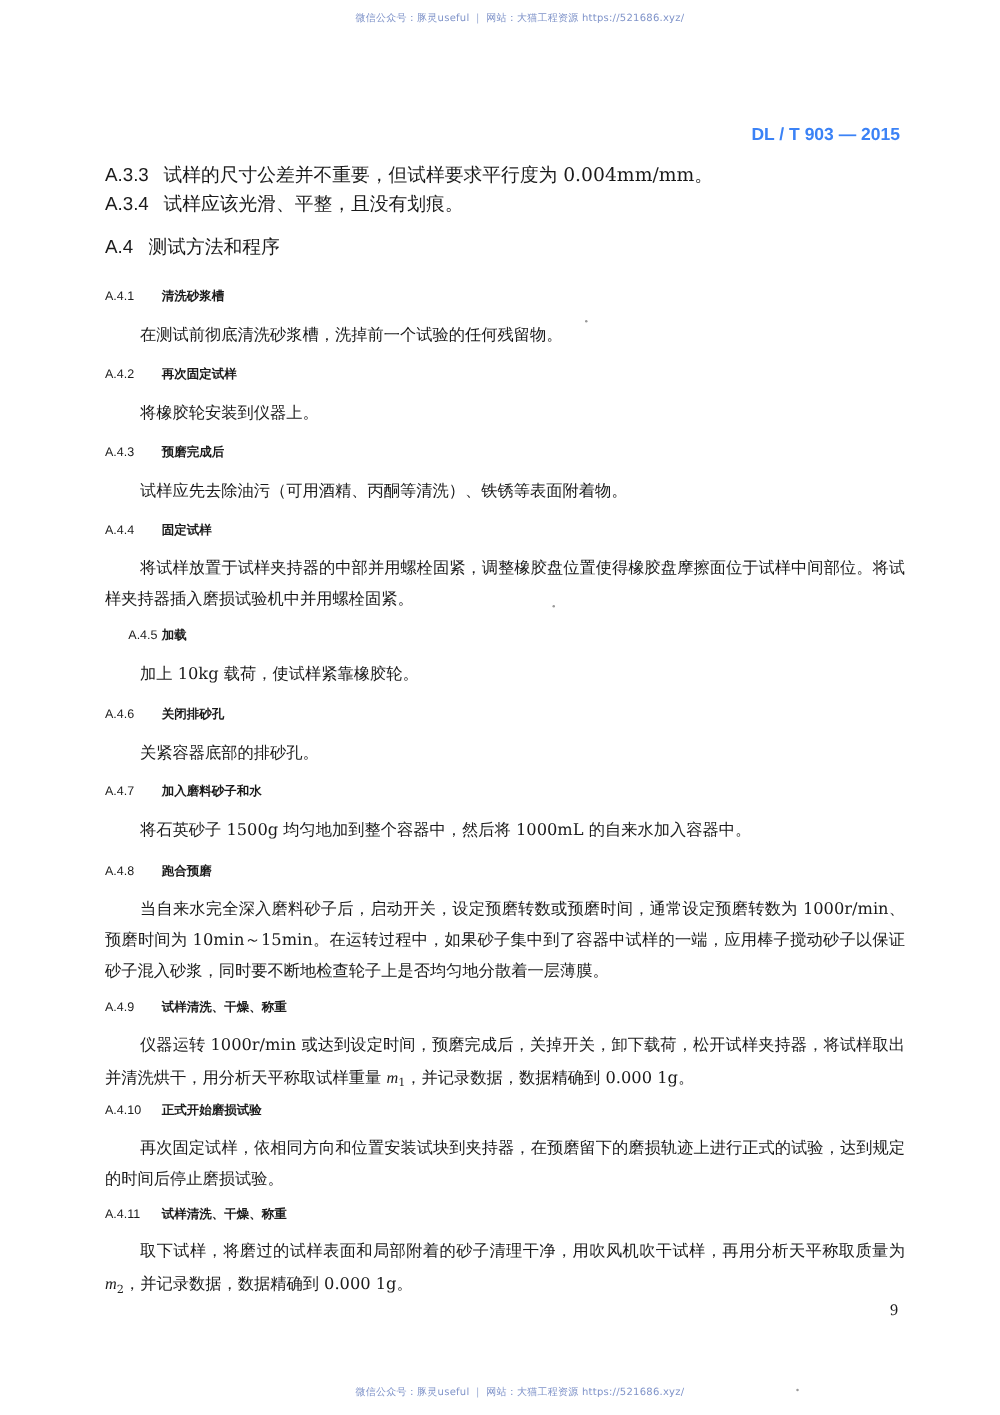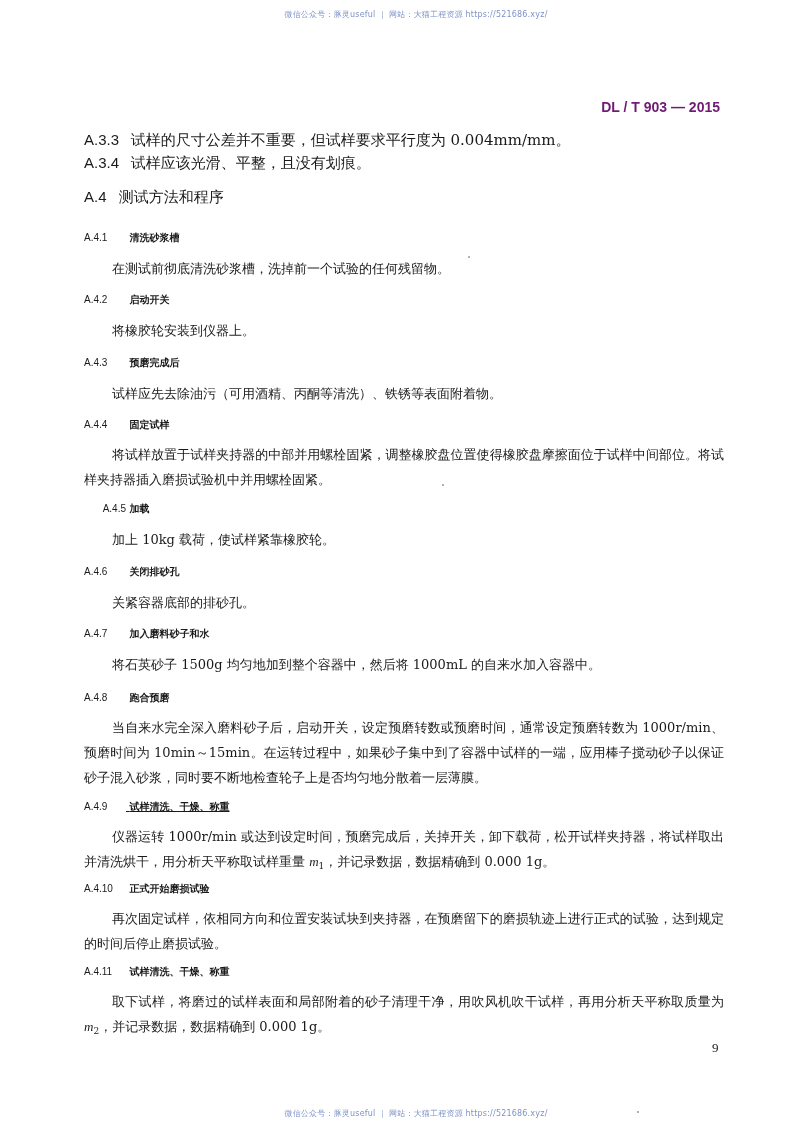--- a/index.html
+++ b/index.html
@@ -28,21 +28,21 @@
     }
     .watermark.top { top: 9px; }
     .watermark.bottom { top: 1108px; }
     .std-code {
       position: absolute;
       right: 80px;
       top: 99px;
       font-family: "Liberation Sans", sans-serif;
       font-weight: bold;
       font-size: 14px;
-      color: #701a75;
+      color: #3b82f6;
       text-align: right;
     }
     .item {
       position: absolute;
       left: 84px;
       font-size: 15px;
       line-height: 20px;
       white-space: nowrap;
     }
     .item .num {
@@ -115,21 +115,21 @@
 </div>
 
 <div class="heading" style="top:228px;">
   <span class="num">A.4.1</span>
   <span class="title">清洗砂浆槽</span>
 </div>
 <div class="para" style="top:256px;">在测试前彻底清洗砂浆槽，洗掉前一个试验的任何残留物。</div>
 
 <div class="heading" style="top:290px;">
   <span class="num">A.4.2</span>
-  <span class="title">启动开关</span>
+  <span class="title">再次固定试样</span>
 </div>
 <div class="para" style="top:318px;">将橡胶轮安装到仪器上。</div>
 
 <div class="heading" style="top:353px;">
   <span class="num">A.4.3</span>
   <span class="title">预磨完成后</span>
 </div>
 <div class="para" style="top:381px;">试样应先去除油污（可用酒精、丙酮等清洗）、铁锈等表面附着物。</div>
 
 <div class="heading" style="top:415px;">
@@ -155,21 +155,21 @@
   <span class="title">加入磨料砂子和水</span>
 </div>
 <div class="para" style="top:652px;">将石英砂子 1500g 均匀地加到整个容器中，然后将 1000mL 的自来水加入容器中。</div>
 
 <div class="heading" style="top:688px;">
   <span class="num">A.4.8</span>
   <span class="title">跑合预磨</span>
 </div>
 <div class="para" style="top:715px;">当自来水完全深入磨料砂子后，启动开关，设定预磨转数或预磨时间，通常设定预磨转数为 1000r/min、预磨时间为 10min～15min。在运转过程中，如果砂子集中到了容器中试样的一端，应用棒子搅动砂子以保证砂子混入砂浆，同时要不断地检查轮子上是否均匀地分散着一层薄膜。</div>
 
-<div class="heading" style="top:797px;text-decoration:underline;">
+<div class="heading" style="top:797px;">
   <span class="num">A.4.9</span>
   <span class="title">试样清洗、干燥、称重</span>
 </div>
 <div class="para" style="top:824px;"><span>仪器运转 1000r/min 或达到设定时间，预磨完成后，关掉开关，卸下载荷，松开试样夹持器，将试样取出并清洗烘干，用分析天平称取试样重量 </span><span class="ital">m</span><span class="sub">1</span><span>，并记录数据，数据精确到 0.000 1g。</span></div>
 
 <div class="heading" style="top:879px;">
   <span class="num">A.4.10</span>
   <span class="title">正式开始磨损试验</span>
 </div>
 <div class="para" style="top:906px;">再次固定试样，依相同方向和位置安装试块到夹持器，在预磨留下的磨损轨迹上进行正式的试验，达到规定的时间后停止磨损试验。</div>

